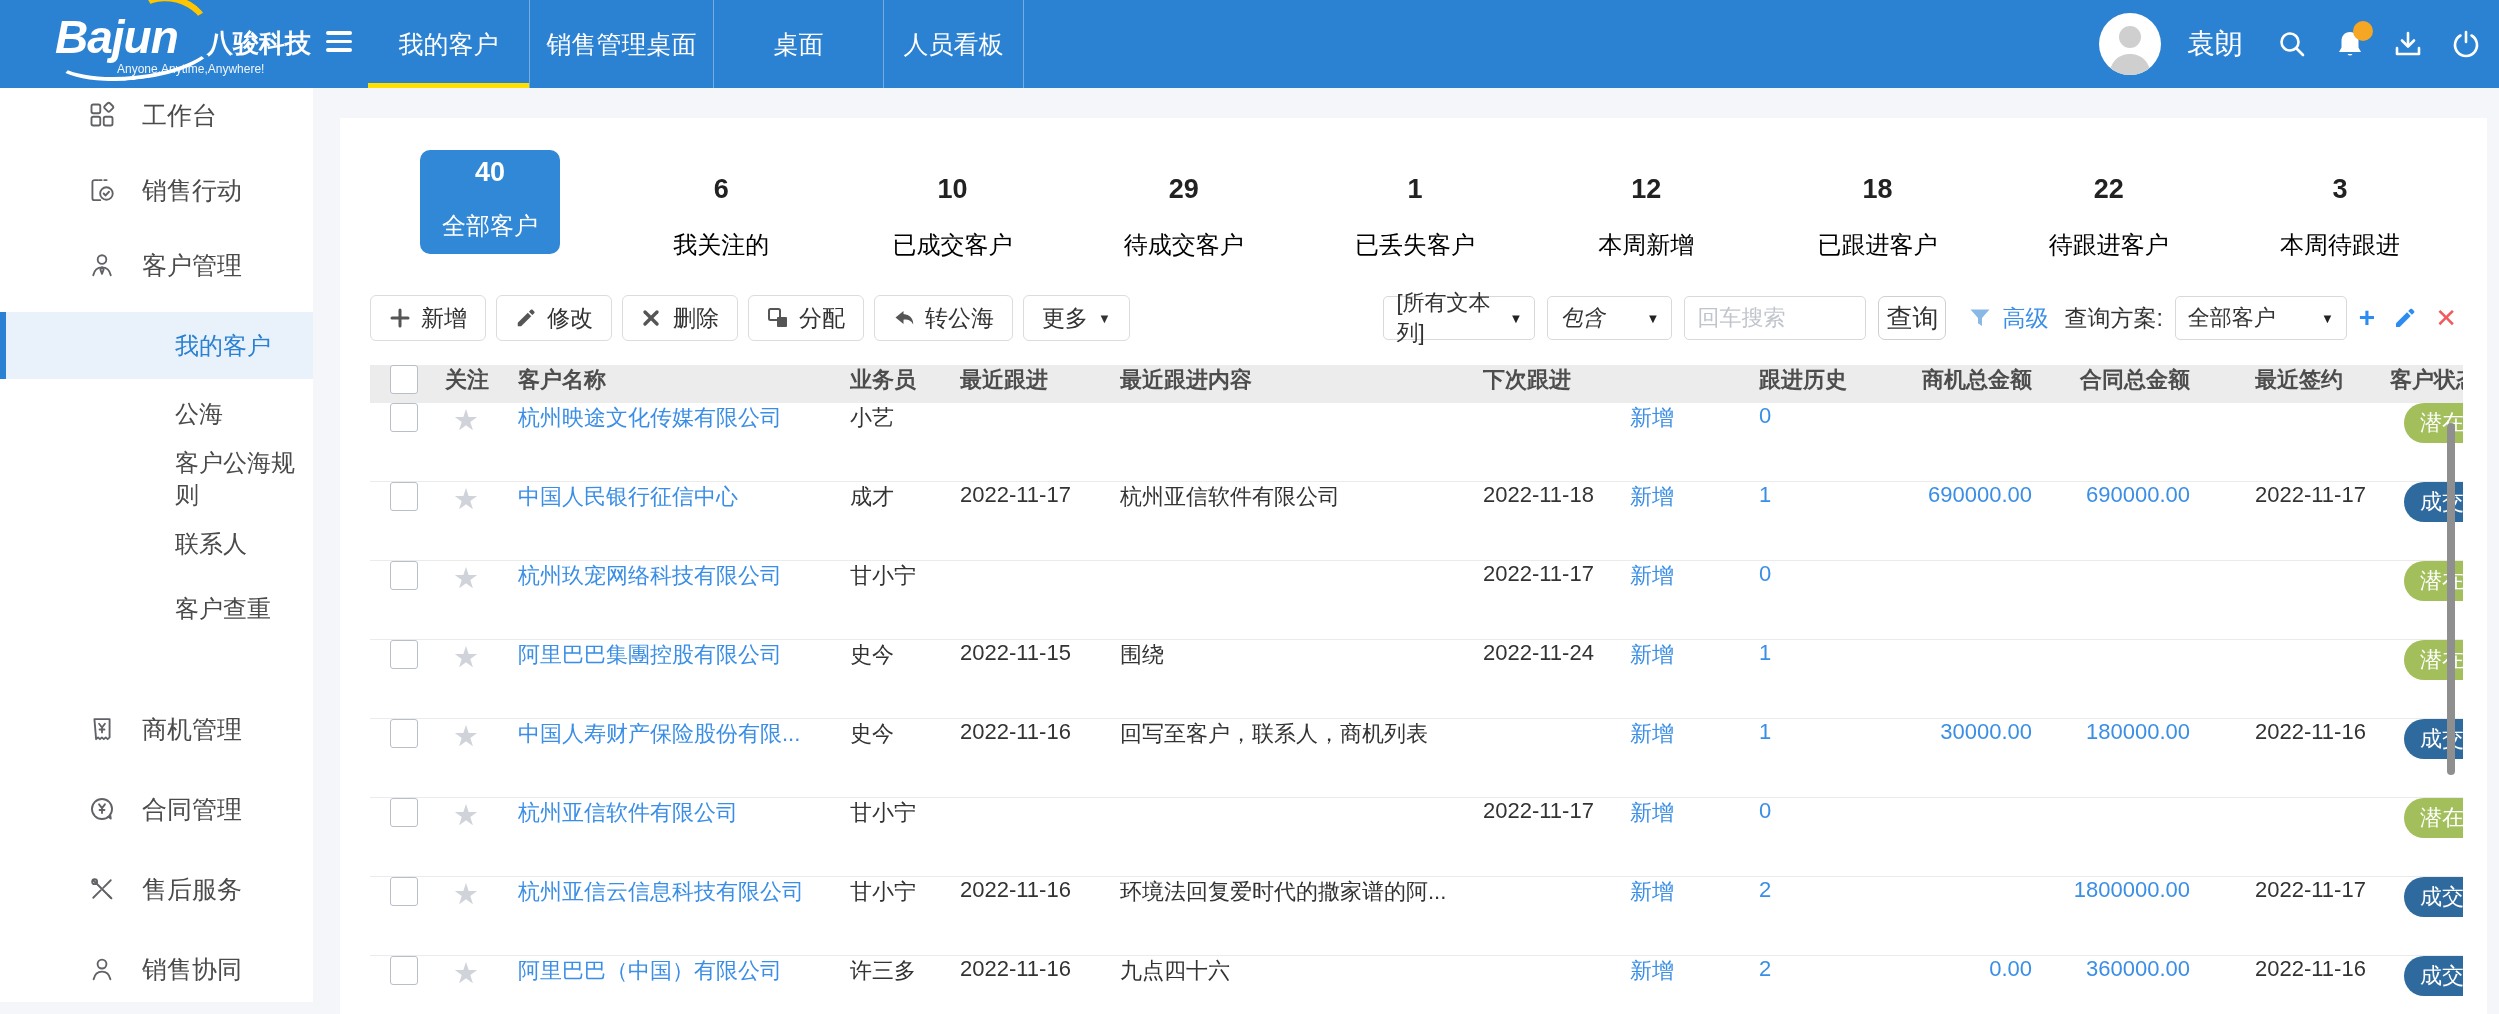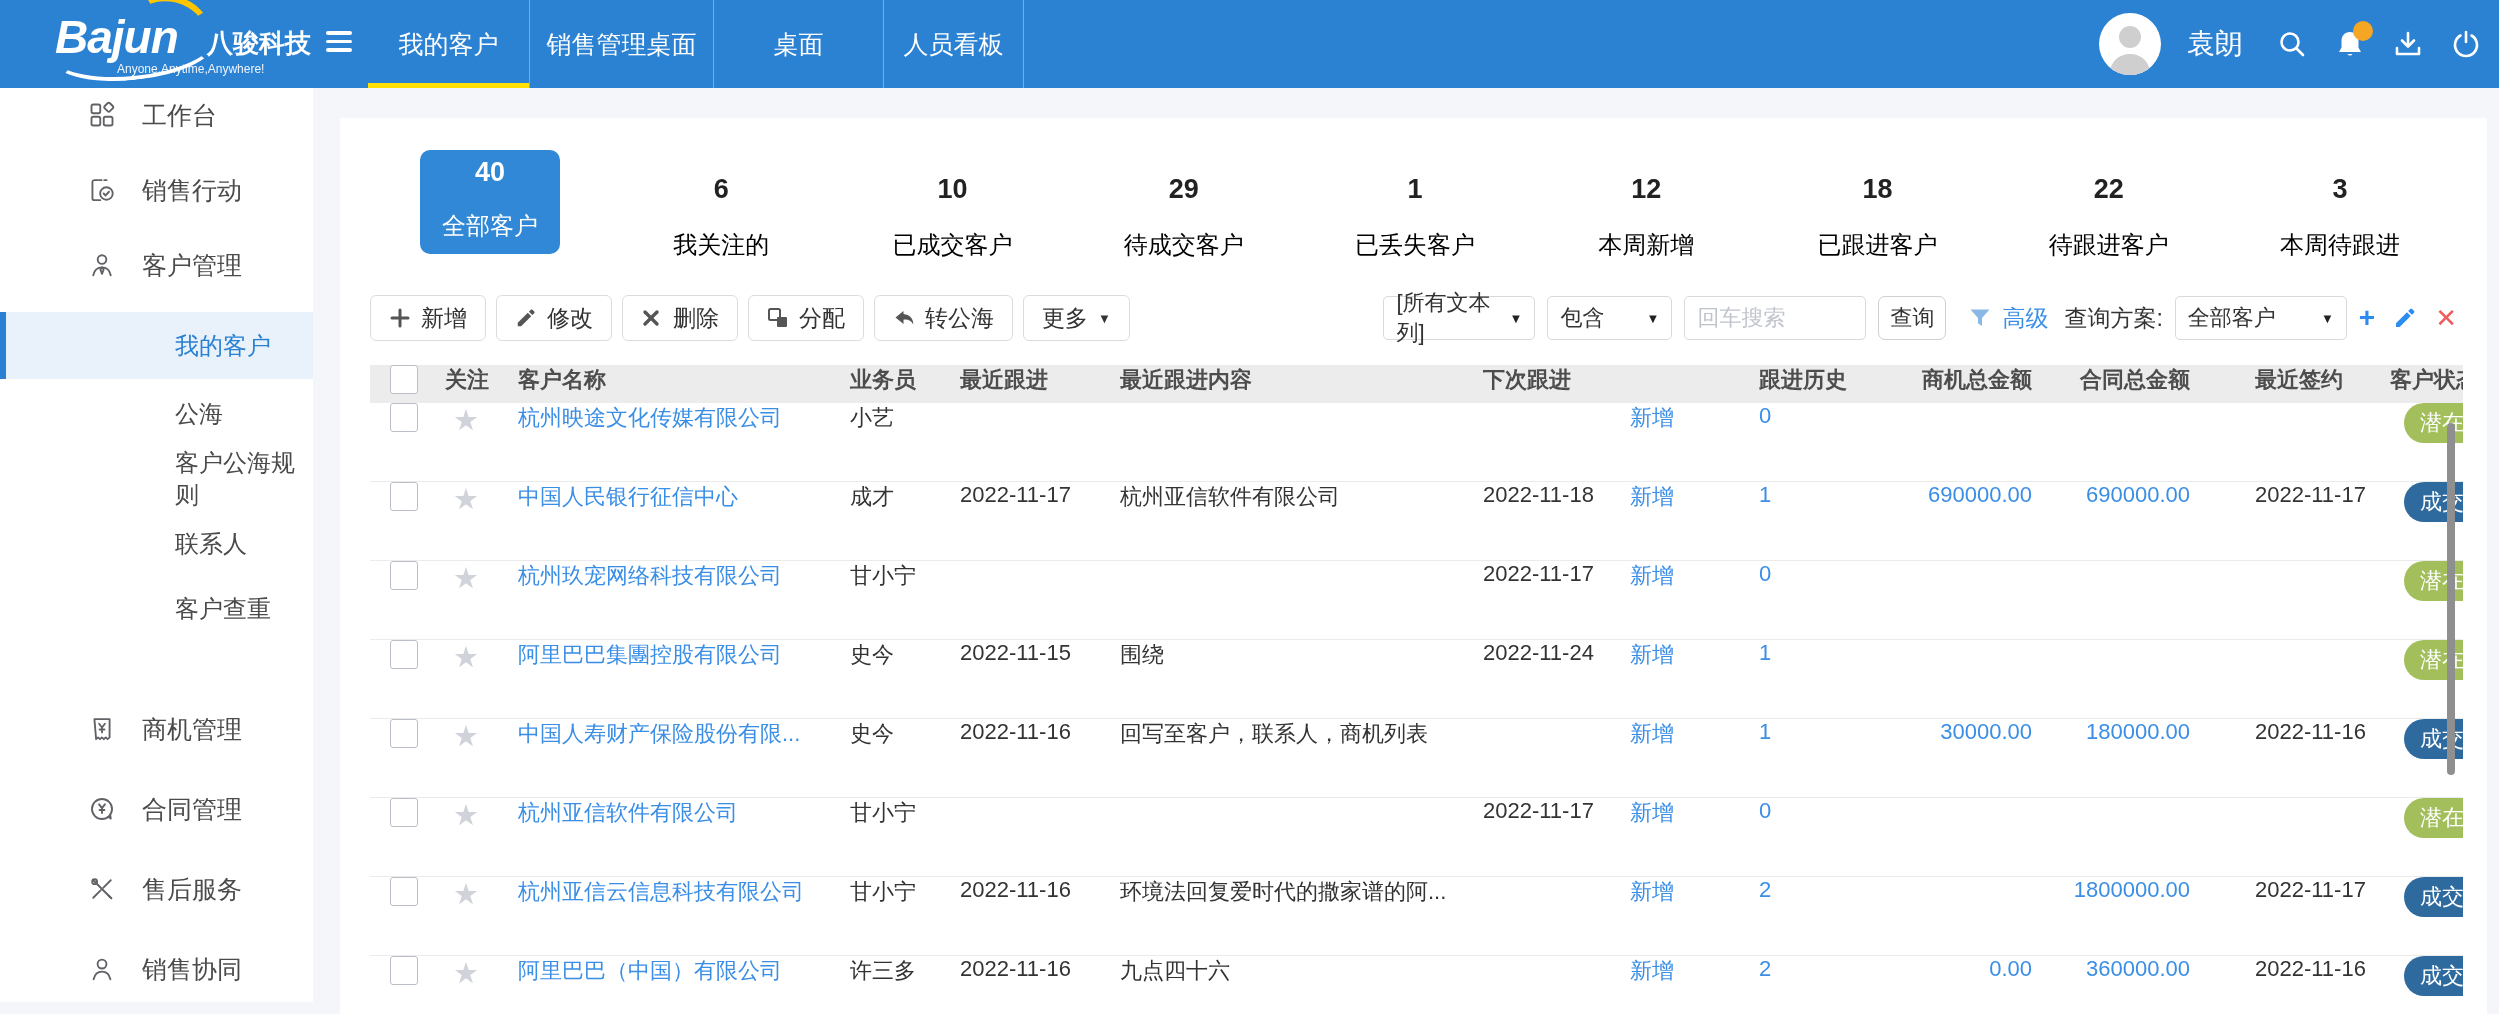--- a/index.html
+++ b/index.html
@@ -57,21 +57,21 @@
   #toolbar{position:absolute;left:30px;top:177px;width:2087px;display:flex;align-items:center;}
   .tb-btn{height:44px;border:1px solid #dcdcdc;border-radius:6px;background:#fff;display:flex;align-items:center;padding:0 18px;margin-right:10px;font-size:23px;color:#333;cursor:pointer;}
   .tb-btn .b-icon{width:22px;height:22px;margin-right:10px;}
   .tb-btn .caret{font-size:13px;margin-left:10px;color:#333;}
   #toolbar-right{margin-left:auto;display:flex;align-items:center;}
   .dd{height:44px;border:1px solid #d9d9d9;border-radius:5px;background:#fff;display:flex;align-items:center;padding:0 12px;font-size:22px;color:#333;margin-right:12px;cursor:pointer;box-sizing:border-box;}
   .dd .caret{font-size:13px;margin-left:14px;color:#222;}
   #col-filter{width:152px;}#match-type{width:125px;}#scheme-select{width:172px;}
   #search-input{width:182px;height:44px;border:1px solid #d9d9d9;border-radius:5px;font-size:22px;padding:0 12px;color:#333;margin-right:12px;box-sizing:border-box;font-family:inherit;}
   #search-input::placeholder{color:#c0c4cc;}
-  #query-btn{height:44px;width:68px;border:1px solid #cfcfcf;border-radius:7px;background:#fff;font-size:22px;color:#333;cursor:pointer;margin-right:22px;font-family:inherit;}
+  #query-btn{height:44px;width:68px;border:1px solid #cfcfcf;border-radius:7px;background:#fff;font-size:26px;color:#333;cursor:pointer;margin-right:22px;font-family:inherit;}
   #funnel{width:24px;height:24px;margin-right:10px;cursor:pointer;}
   #advanced{font-size:23px;color:#3a8ee6;margin-right:16px;cursor:pointer;}
   #scheme-label{font-size:23px;color:#333;margin-right:12px;}
   .mini-ic{font-size:28px;font-weight:bold;margin-right:18px;cursor:pointer;line-height:1;}
   #add-scheme{color:#2d8cf0;}
   #edit-scheme{width:24px;height:24px;margin-right:18px;cursor:pointer;}
   #del-scheme{color:#f05b5b;font-size:26px;margin-right:0;}
 
   
   #table{position:absolute;left:30px;top:247px;width:2093px;overflow:hidden;}
@@ -316,21 +316,21 @@
             <span>更多</span>
             <span class="caret">▼</span>
           </div>
         </div>
       <div id="toolbar-right">
         <div class="dd" id="col-filter">
           <span style="flex:1;">[所有文本列]</span>
           <span class="caret">▼</span>
         </div>
         <div class="dd" id="match-type">
-          <span style="flex:1;">包含</span>
+          <span style="flex:1;font-style:italic;">包含</span>
           <span class="caret">▼</span>
         </div>
         <input id="search-input" placeholder="回车搜索" style="">
         <button id="query-btn">查询</button>
         <div id="funnel">
           <svg width="24" height="24" viewBox="0 0 24 24" fill="#8ab8e6">
               <path d="M2.5 3.5 h19 l-7.5 8.5 v8 l-4-2.8 v-5.2 z"></path>
             </svg>
         </div>
         <div id="advanced">高级</div>

